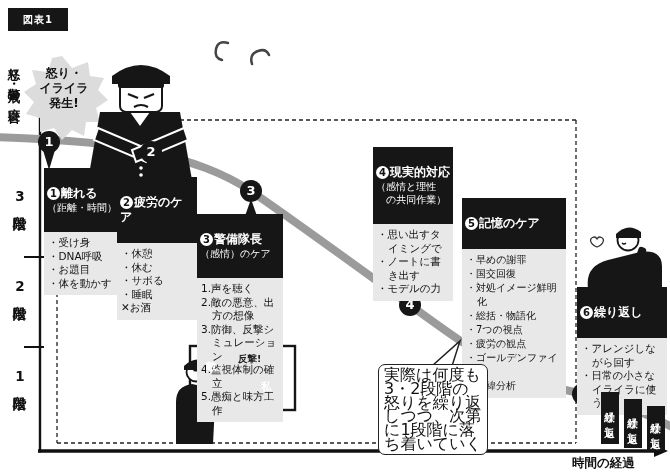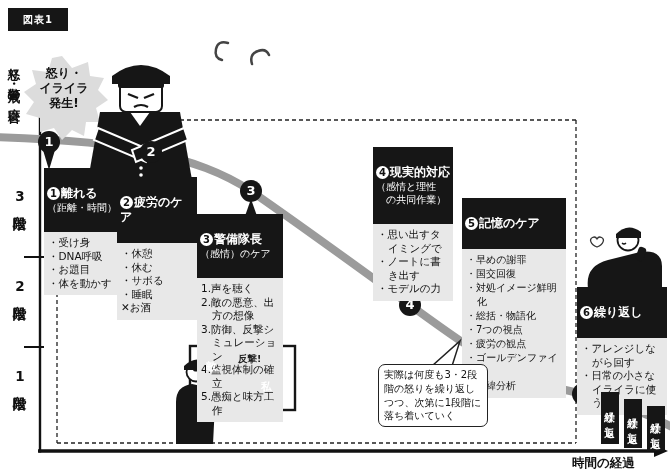--- a/index.html
+++ b/index.html
@@ -18,21 +18,21 @@
   .pbox{position:absolute;}
   .bar-title{background:#161616;color:#fff;font-weight:bold;font-size:12px;line-height:15px;padding:18px 3px;}
   .bar-sub{font-size:10px;line-height:13px;font-weight:normal;white-space:pre-line;}
   .box-body{background:#e8e8e8;padding:4px 3px 5px 4px;font-size:10.5px;line-height:13.5px;}
   .item{padding-left:11px;text-indent:-11px;}
   .circ{display:inline-block;width:13px;height:13px;border-radius:50%;background:#fff;color:#111;
         font-size:10px;line-height:13px;text-align:center;font-weight:bold;margin-right:1px;text-indent:0;}
   .pt{position:absolute;width:22px;height:22px;border-radius:50%;background:#161616;color:#fff;
       font-weight:bold;font-size:13px;line-height:22px;text-align:center;}
   .callout{position:absolute;left:378px;top:364px;width:98px;border:1.5px solid #222;border-radius:7px;
-           background:#fff;font-size:10px;line-height:13.8px;padding:3px 5px;}
+           background:#fff;font-size:16px;line-height:13.8px;padding:3px 5px;}
   .rpt{position:absolute;width:18px;background:#161616;color:#fff;font-size:10.5px;font-weight:bold;
        display:flex;align-items:center;justify-content:center;}
   .rpt .vt{letter-spacing:1px;}
   .wb-txt{position:absolute;color:#fff;font-weight:bold;font-size:10.5px;}
   .counter-txt{position:absolute;font-size:9.5px;font-weight:bold;color:#222;}
 </style>
 </head>
 <body>
 
 <div class="stage">

